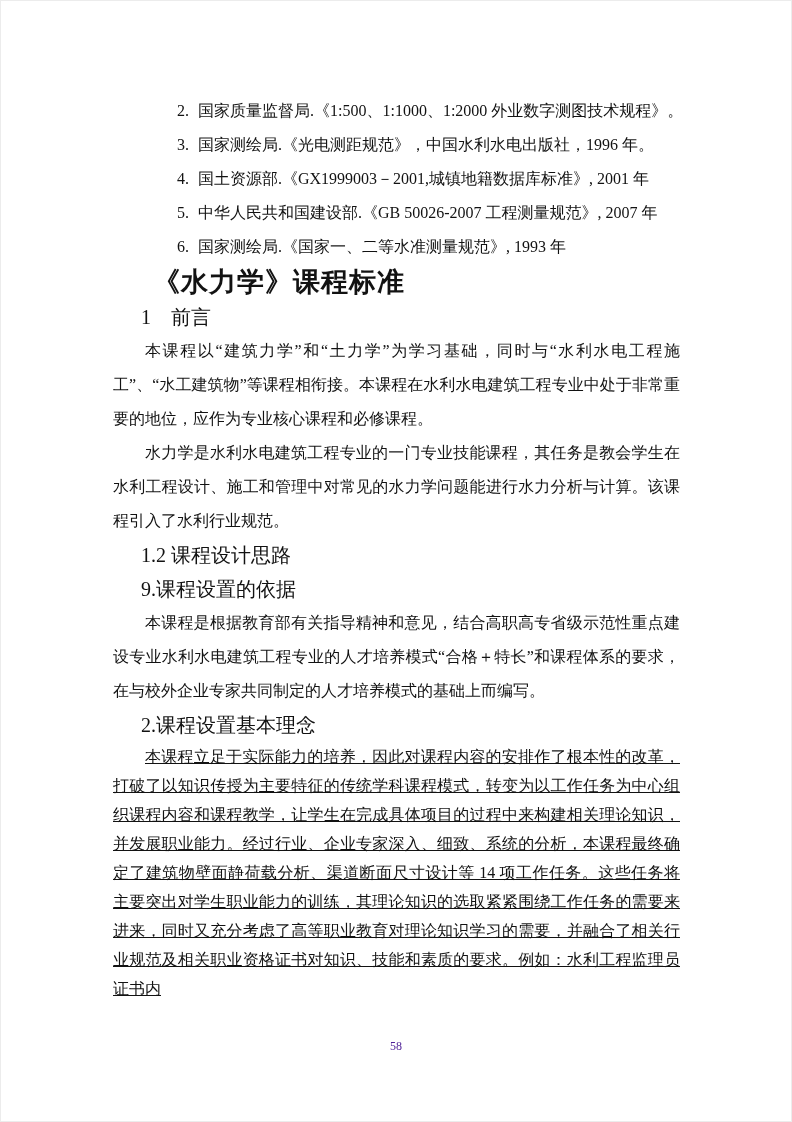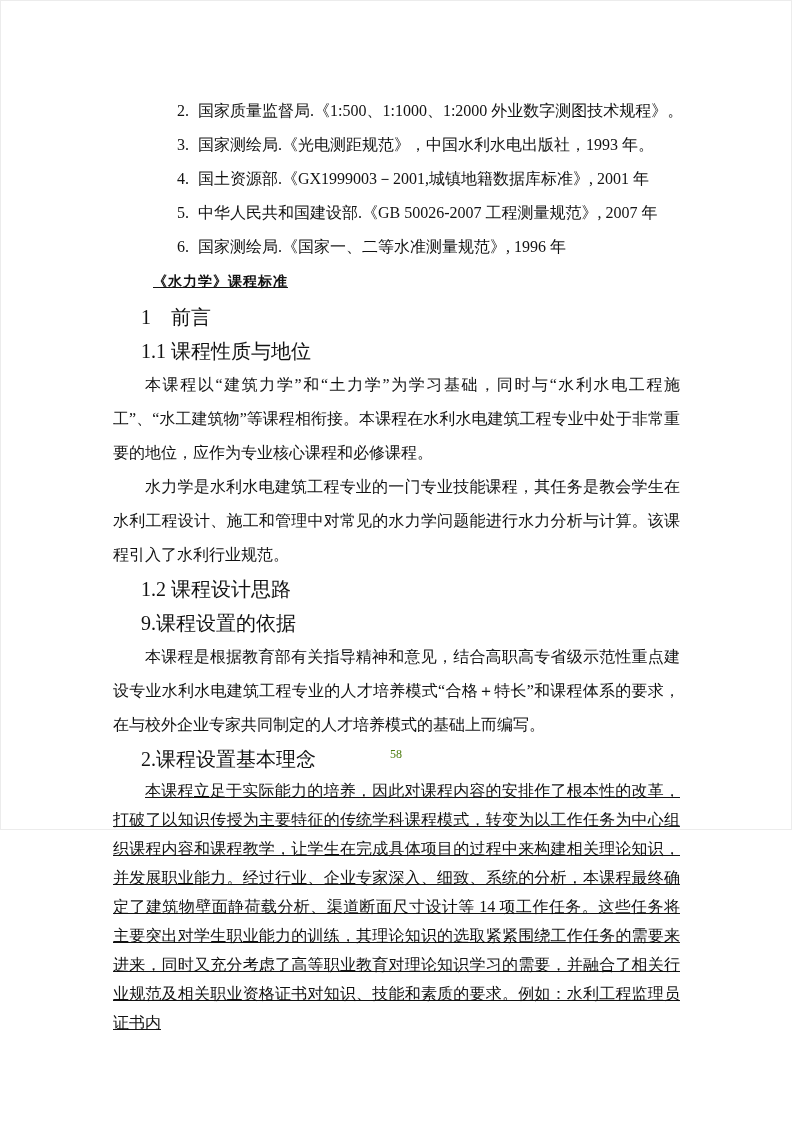--- a/index.html
+++ b/index.html
@@ -11,45 +11,44 @@
     width: 792px;
     height: 1122px;
     position: relative;
     font-family: "Liberation Serif", "DejaVu Serif", serif;
     color: #121212;
     overflow: hidden;
   }
   .page {
     position: relative;
     width: 792px;
-    height: 830px;
+    height: 1122px;
     box-sizing: border-box;
     padding: 94px 112px 0 113px;
     background: #ffffff;
     box-shadow: inset 0 0 0 1px #ececec;
   }
   .ref-list {
     margin: 0;
   }
   .ref-item {
     font-size: 16px;
     line-height: 34px;
     padding-left: 64px;
     white-space: nowrap;
   }
   .ref-marker {
     margin-right: 9px;
   }
   .chapter-title {
-    font-size: 14px;
+    font-size: 27px;
     font-weight: bold;
     line-height: 36px;
     padding-left: 40px;
     letter-spacing: 1px;
-    text-decoration: underline;
   }
   .h-line {
     font-size: 20px;
     line-height: 34px;
     text-indent: 28px;
   }
   .para {
     font-size: 16px;
     line-height: 34px;
     text-align: justify;
@@ -60,51 +59,50 @@
     line-height: 29px;
     text-decoration: underline;
   }
   .footer {
     position: absolute;
     left: 0;
     bottom: 68px;
     width: 792px;
     text-align: center;
     font-size: 12px;
-    color: #4d7c0f;
+    color: #4c1d95;
   }
 </style>
 </head>
 <body>
 
 <div class="page">
 
   <div class="ref-list">
     <div class="ref-item">
       <span class="ref-marker">2.</span><span>国家质量监督局.《1:500、1:1000、1:2000 外业数字测图技术规程》。</span>
     </div>
     <div class="ref-item">
-      <span class="ref-marker">3.</span><span>国家测绘局.《光电测距规范》，中国水利水电出版社，1993 年。</span>
+      <span class="ref-marker">3.</span><span>国家测绘局.《光电测距规范》，中国水利水电出版社，1996 年。</span>
     </div>
     <div class="ref-item">
       <span class="ref-marker">4.</span><span>国土资源部.《GX1999003－2001,城镇地籍数据库标准》, 2001 年</span>
     </div>
     <div class="ref-item">
       <span class="ref-marker">5.</span><span>中华人民共和国建设部.《GB 50026-2007 工程测量规范》, 2007 年</span>
     </div>
     <div class="ref-item">
-      <span class="ref-marker">6.</span><span>国家测绘局.《国家一、二等水准测量规范》, 1996 年</span>
+      <span class="ref-marker">6.</span><span>国家测绘局.《国家一、二等水准测量规范》, 1993 年</span>
     </div>
   </div>
 
   <div class="chapter-title">《水力学》课程标准</div>
 
   <div class="h-line">1　前言</div>
 
-  <div class="h-line">1.1 课程性质与地位</div>
 
   <p class="para">本课程以“建筑力学”和“土力学”为学习基础，同时与“水利水电工程施工”、“水工建筑物”等课程相衔接。本课程在水利水电建筑工程专业中处于非常重要的地位，应作为专业核心课程和必修课程。</p>
 
   <p class="para">水力学是水利水电建筑工程专业的一门专业技能课程，其任务是教会学生在水利工程设计、施工和管理中对常见的水力学问题能进行水力分析与计算。该课程引入了水利行业规范。</p>
 
   <div class="h-line">1.2 课程设计思路</div>
 
   <div class="h-line">9.课程设置的依据</div>
 
   <p class="para">本课程是根据教育部有关指导精神和意见，结合高职高专省级示范性重点建设专业水利水电建筑工程专业的人才培养模式“合格＋特长”和课程体系的要求，在与校外企业专家共同制定的人才培养模式的基础上而编写。</p>

